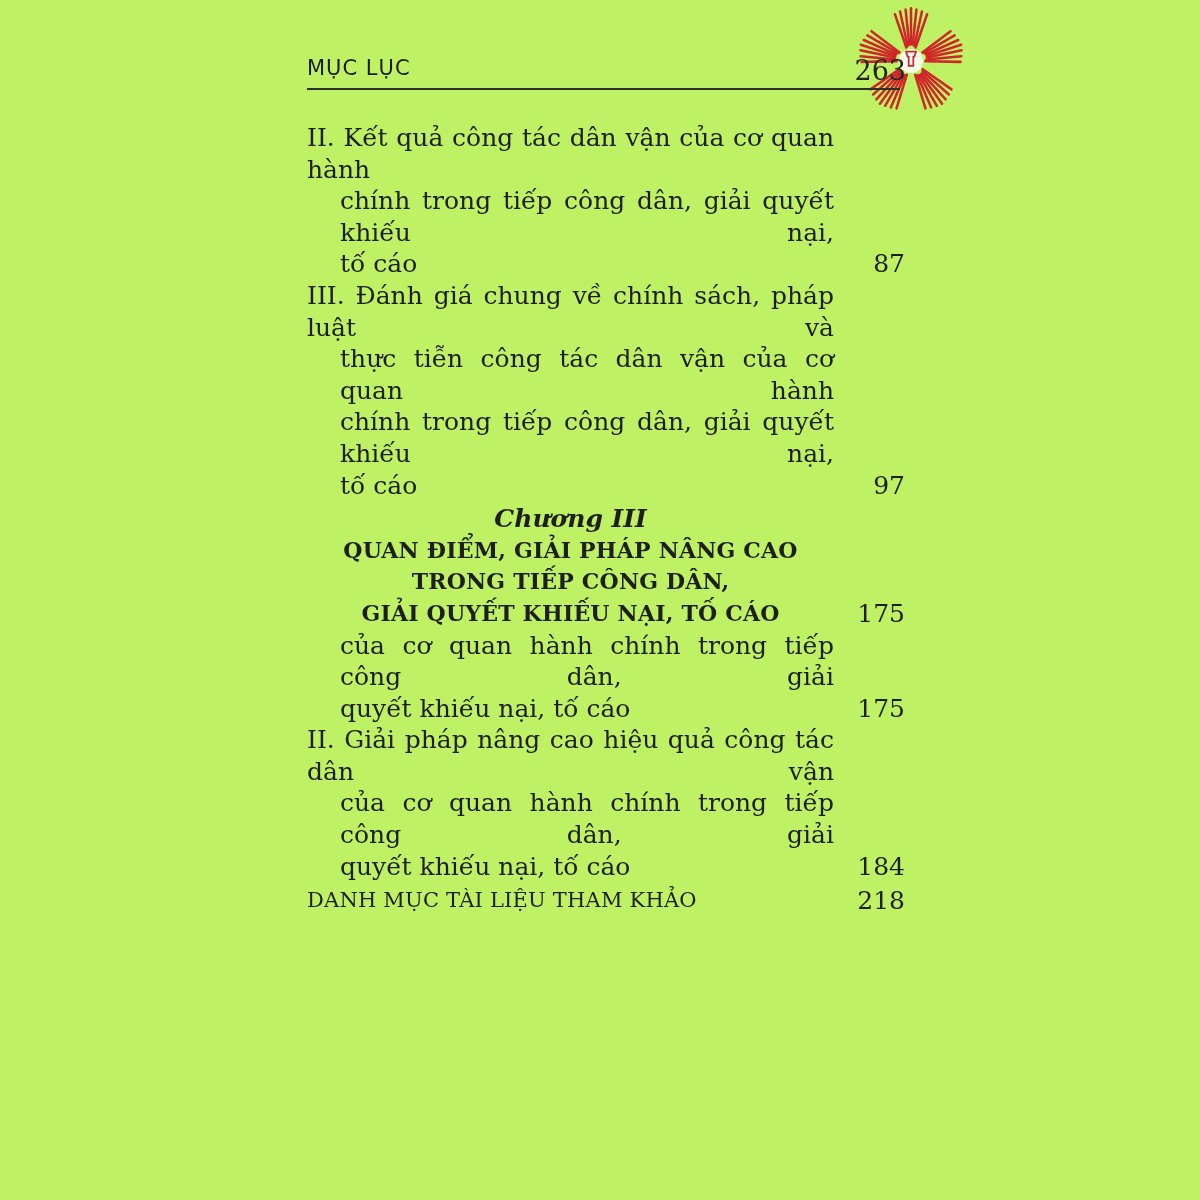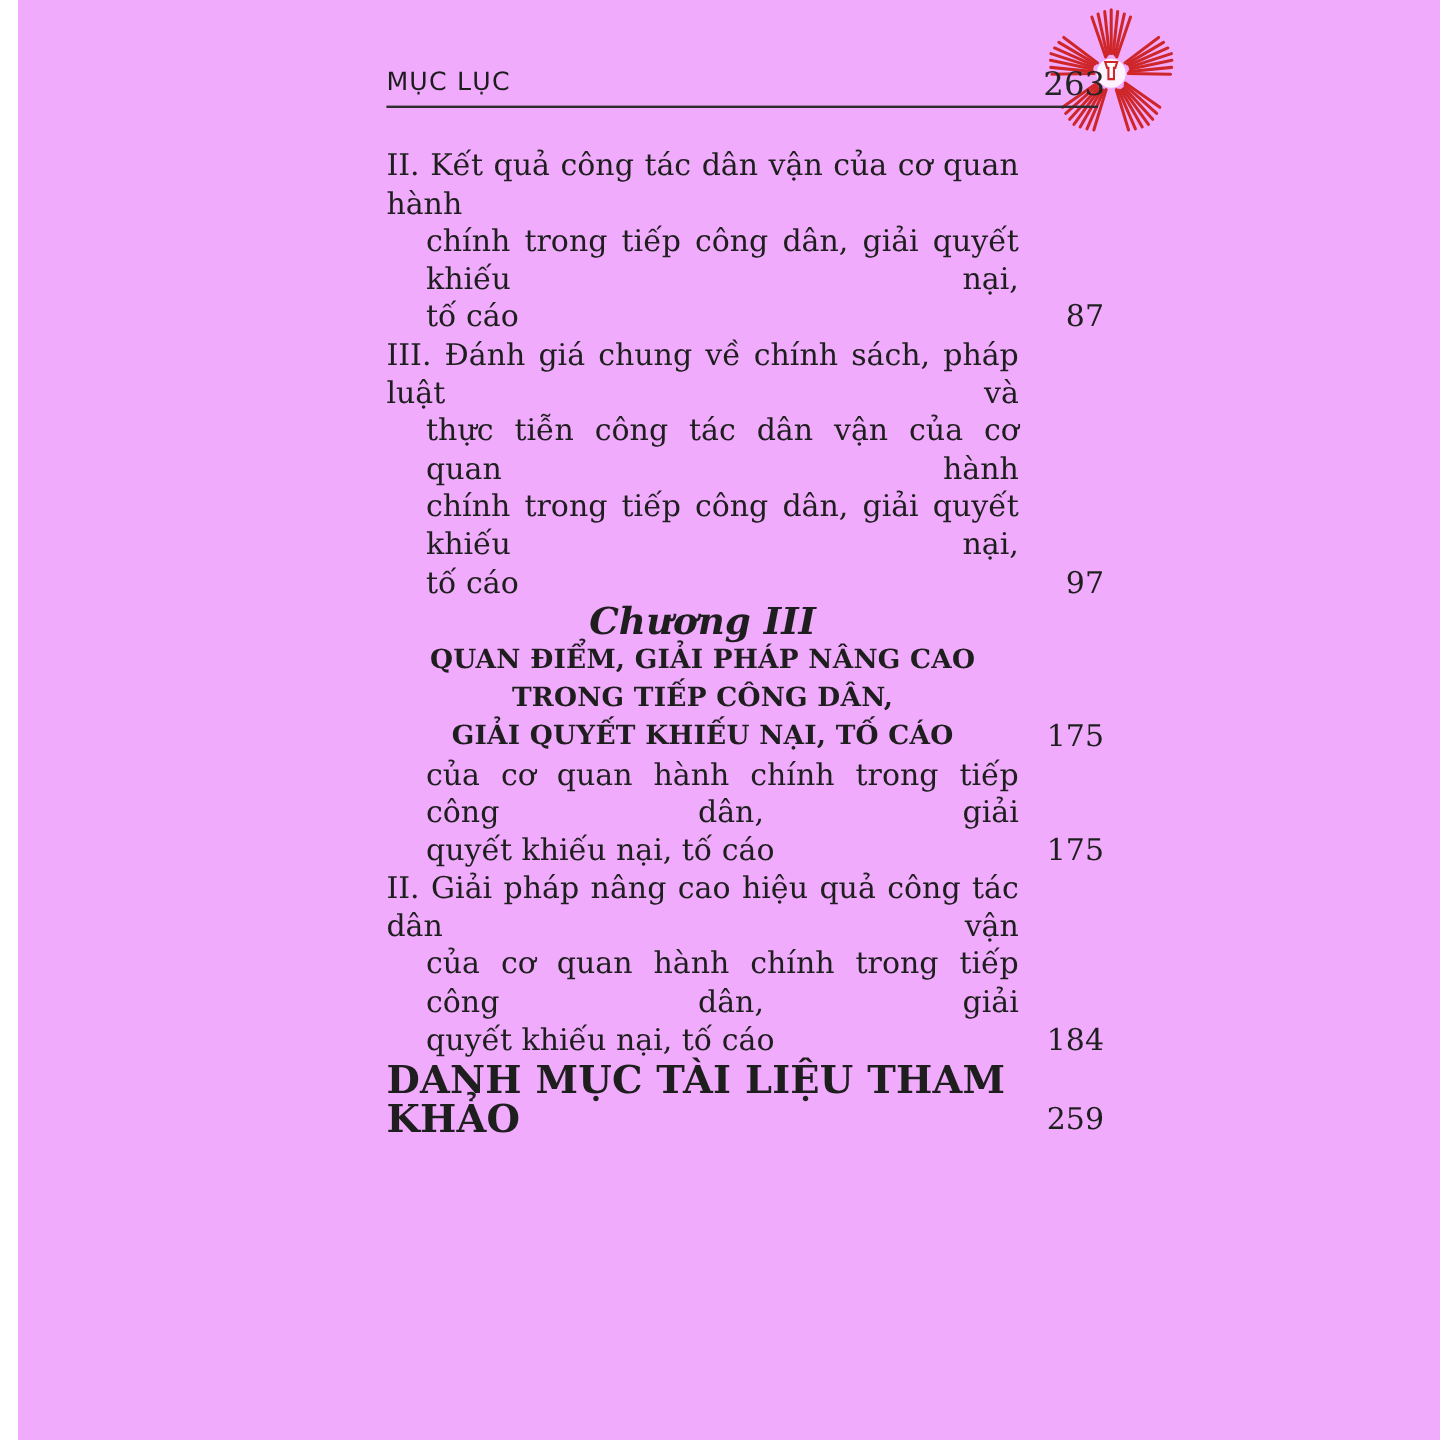--- a/index.html
+++ b/index.html
@@ -3,21 +3,21 @@
 <meta charset="utf-8">
 <style>
   :root {
     --emblem-red: #cf2629;
     --ink: #1e1e1e;
   }
   * { margin: 0; padding: 0; box-sizing: border-box; }
   html, body { background: #ffffff; }
   body { width: 1200px; height: 1200px; position: relative; font-family: "DejaVu Serif", "Liberation Serif", serif; color: var(--ink); }
 
-  .sheet { position: absolute; inset: 0; background: #f0abfc; overflow: hidden; margin-left: 15px; }
+  .sheet { position: absolute; inset: 0; background: #bef264; overflow: hidden; }
 
   
   .emblem { position: absolute; left: 856px; top: 6px; width: 110px; height: 110px; z-index: 1; }
   .emblem line { stroke: var(--emblem-red); stroke-width: 2.3; stroke-linecap: round; }
   .emblem .torch { stroke: var(--emblem-red); stroke-width: 1.6; fill: #fff; }
   .emblem .core { fill: #ffffff; opacity: 0.85; }
 
   .header { position: absolute; left: 307px; top: 56px; width: 593px;
             border-bottom: 2px solid #2e2e2e; padding-bottom: 8px; z-index: 2; }
   .header-title { font-family: "DejaVu Sans", "Liberation Sans", sans-serif;
@@ -30,25 +30,25 @@
          font-size: 25px; line-height: 31.6px; }
   .entry { position: relative; width: 610px; }
   .lines { width: 527px; }
   .line.j { text-align: justify; text-align-last: justify; }
   .line.cont { padding-left: 33px; }
   .line.last { text-align: left; text-align-last: left; }
   .pagenum { position: absolute; right: 12px; bottom: 0; font-size: 25px; }
 
   .chapter { margin-top: 2px; }
   .chapter .lines { text-align: center; }
-  .chap-label { font-weight: bold; font-style: italic; font-size: 31px; }
+  .chap-label { font-weight: bold; font-style: italic; font-size: 25px; }
   .chap-line { font-weight: bold; font-size: 22px; letter-spacing: 0.2px; }
 
   .refs { margin-top: 3px; }
-  .refs-label { font-weight: bold; font-size: 32px; letter-spacing: 0.2px; }
+  .refs-label { font-weight: normal; font-size: 21px; letter-spacing: 0.2px; }
 </style>
 </head>
 <body>
 
 <div class="sheet">
 
   <svg class="emblem" viewBox="0 0 100 100" aria-hidden="true">
     <g id="arm">
       <line x1="50" y1="37" x2="50" y2="5" transform="rotate(-19 50 50)"></line>
       <line x1="50" y1="36" x2="50" y2="4" transform="rotate(-12.5 50 50)"></line>
@@ -116,17 +116,17 @@
         <div class="line j cont">của cơ quan hành chính trong tiếp công dân, giải</div>
         <div class="line cont last">quyết khiếu nại, tố cáo</div>
       </div>
       <div class="pagenum">184</div>
     </div>
 
     <div class="entry refs">
       <div class="lines">
         <div class="line last refs-label">DANH MỤC TÀI LIỆU THAM KHẢO</div>
       </div>
-      <div class="pagenum">259</div>
+      <div class="pagenum">218</div>
     </div>
 
   </div>
 </div>
 
 </body></html>

